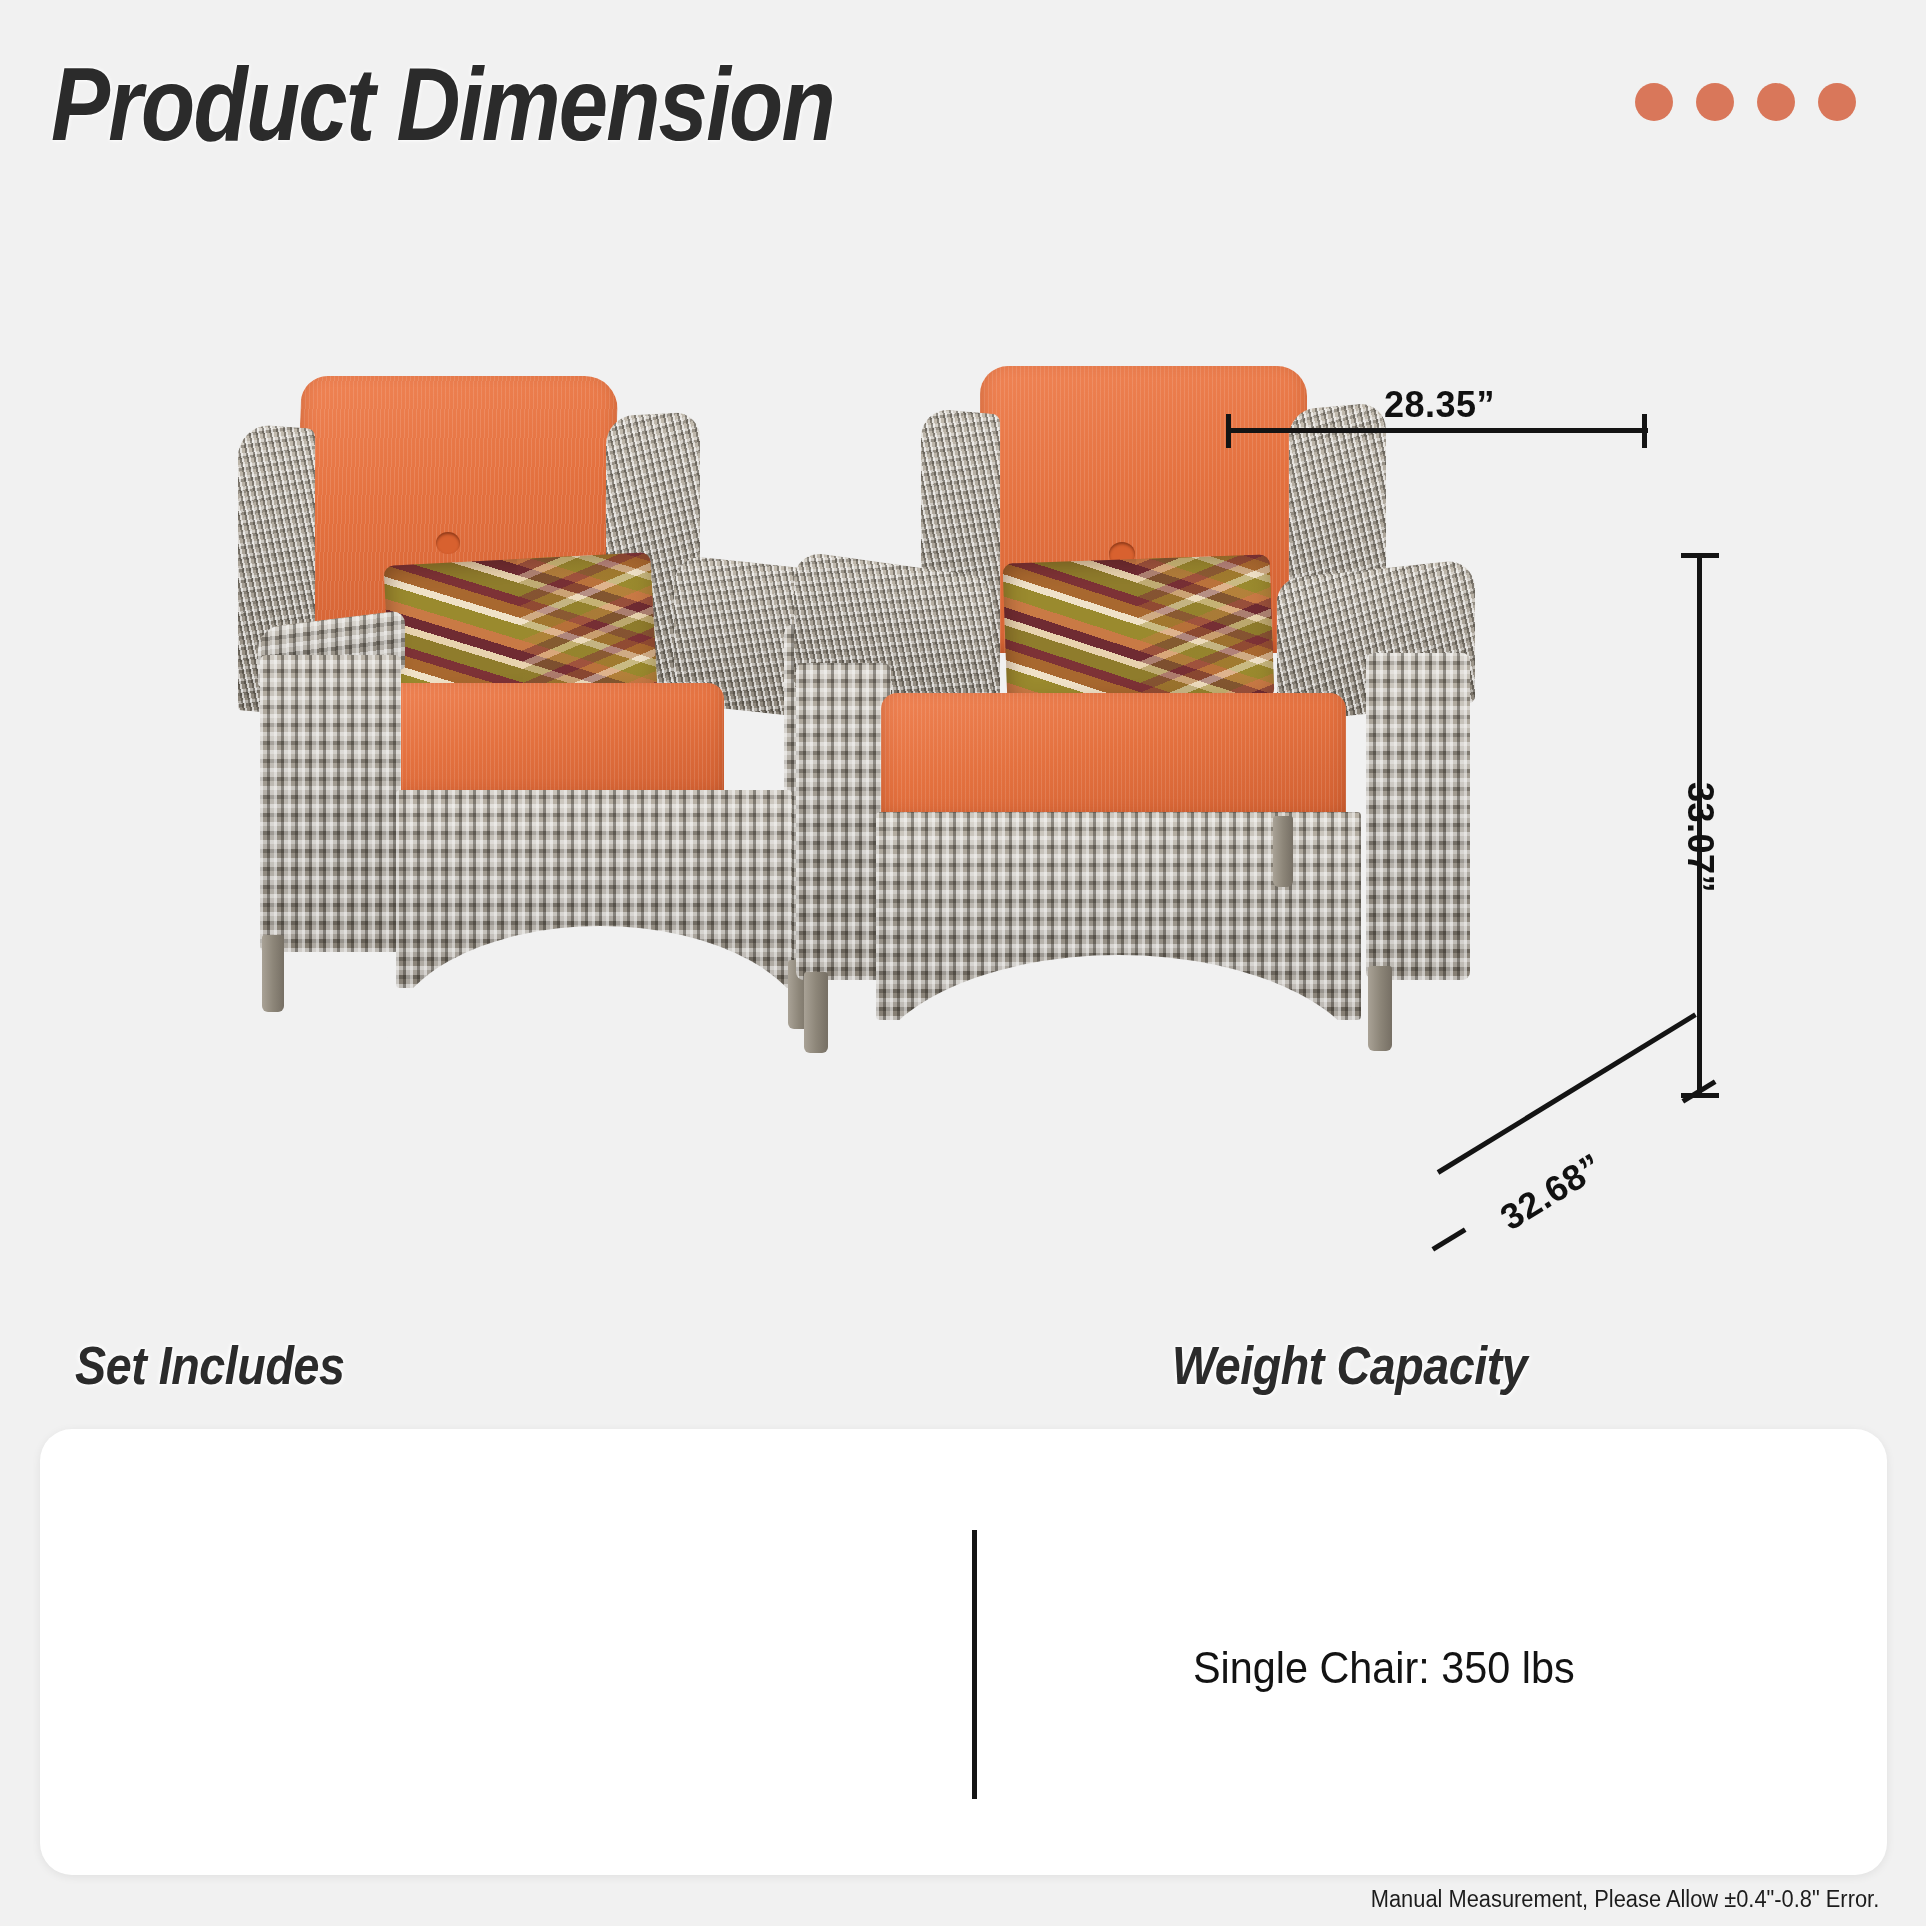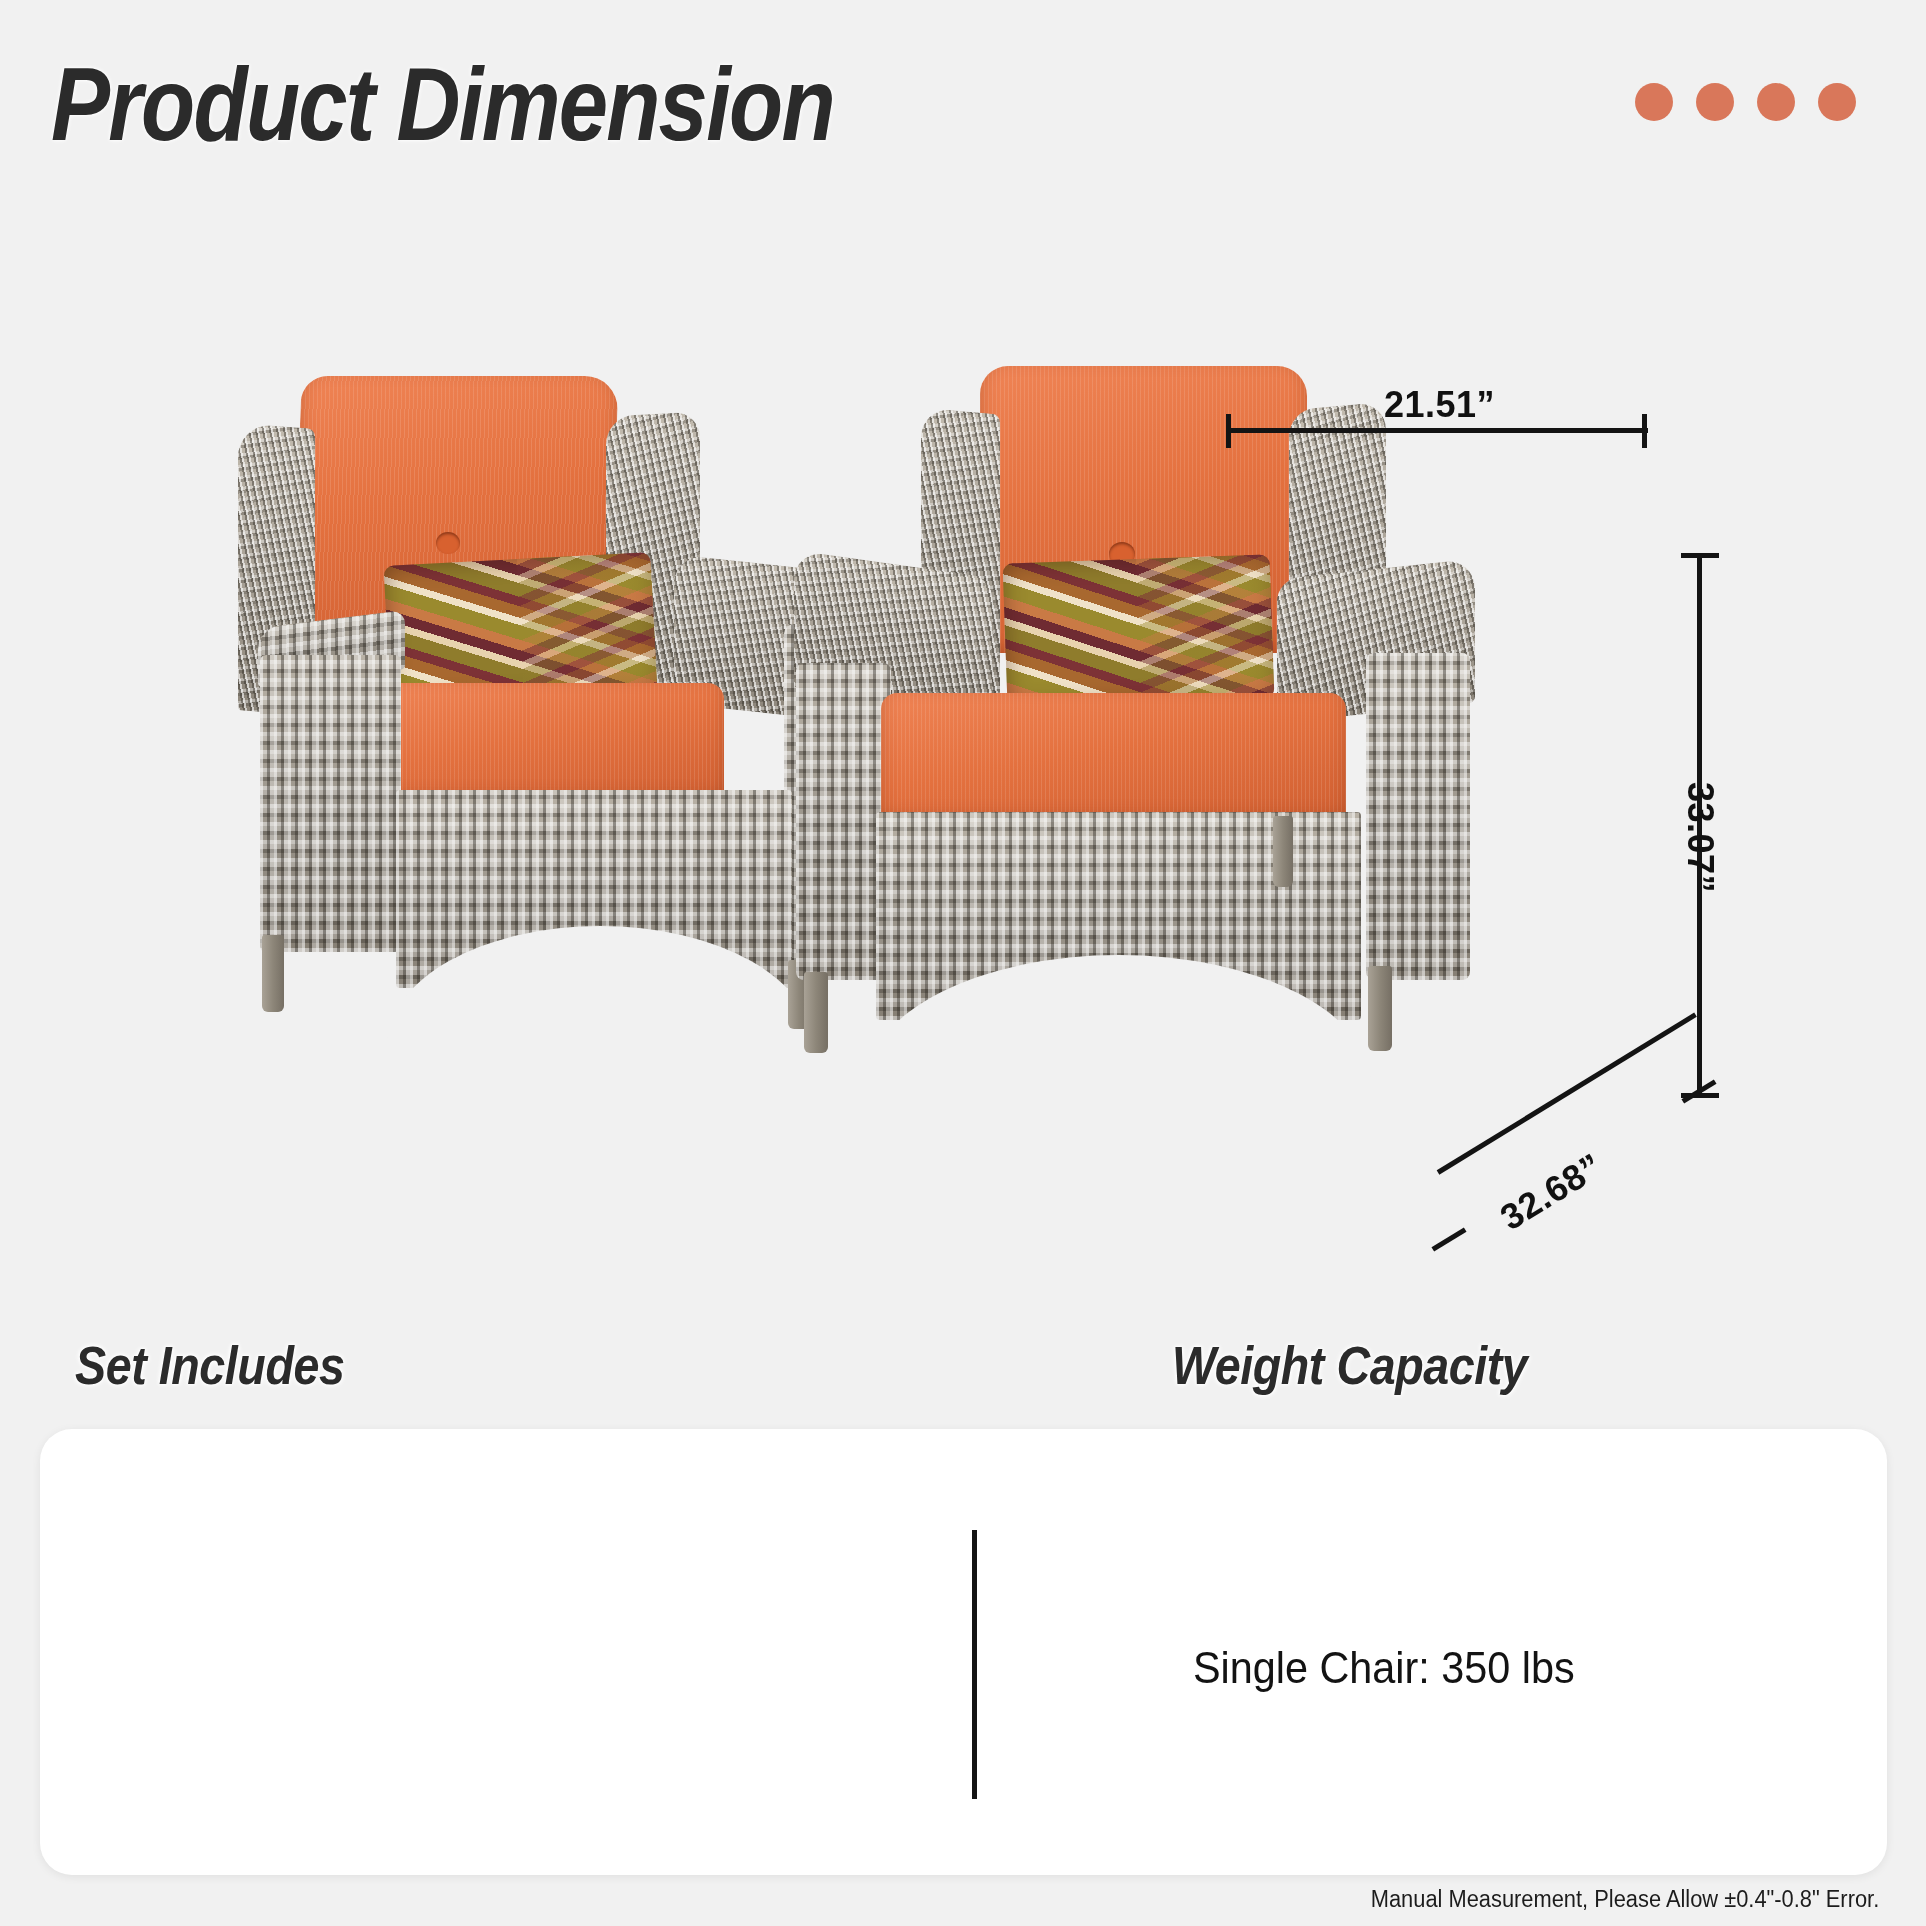--- a/index.html
+++ b/index.html
@@ -313,21 +313,21 @@
                   border-radius:4px;"></div>
       <div style="position:absolute; left:84px; top:589px; width:505px; height:129px;
                   background:#f1f1f1; border-radius:50% 50% 0 0 / 100% 100% 0 0;"></div>
 
       <div class="leg" style="position:absolute; left:22px; top:606px; width:24px; height:81px;"></div>
       <div class="leg" style="position:absolute; left:586px; top:600px; width:24px; height:85px;"></div>
       <div class="leg" style="position:absolute; left:491px; top:450px; width:20px; height:71px;"></div>
     </div>
   </div>
 
-  <div class="dim-label" style="left:1384px; top:384px;">21.51”</div>
+  <div class="dim-label" style="left:1384px; top:384px;">28.35”</div>
   <div class="dim-line" style="left:1226px; top:428px; width:422px; height:5px;"></div>
   <div class="dim-line" style="left:1226px; top:414px; width:5px; height:34px;"></div>
   <div class="dim-line" style="left:1642px; top:414px; width:5px; height:34px;"></div>
 
   <div class="dim-line" style="left:1697px; top:554px; width:5px; height:543px;"></div>
   <div class="dim-line" style="left:1681px; top:553px; width:38px; height:5px;"></div>
   <div class="dim-line" style="left:1681px; top:1093px; width:38px; height:5px;"></div>
   <div class="dim-label" style="left:1721px; top:782px; transform: rotate(90deg); transform-origin: left top;">33.07”</div>
 
   <div class="dim-line" style="left:1438px; top:1170px; width:302px; height:5px;

